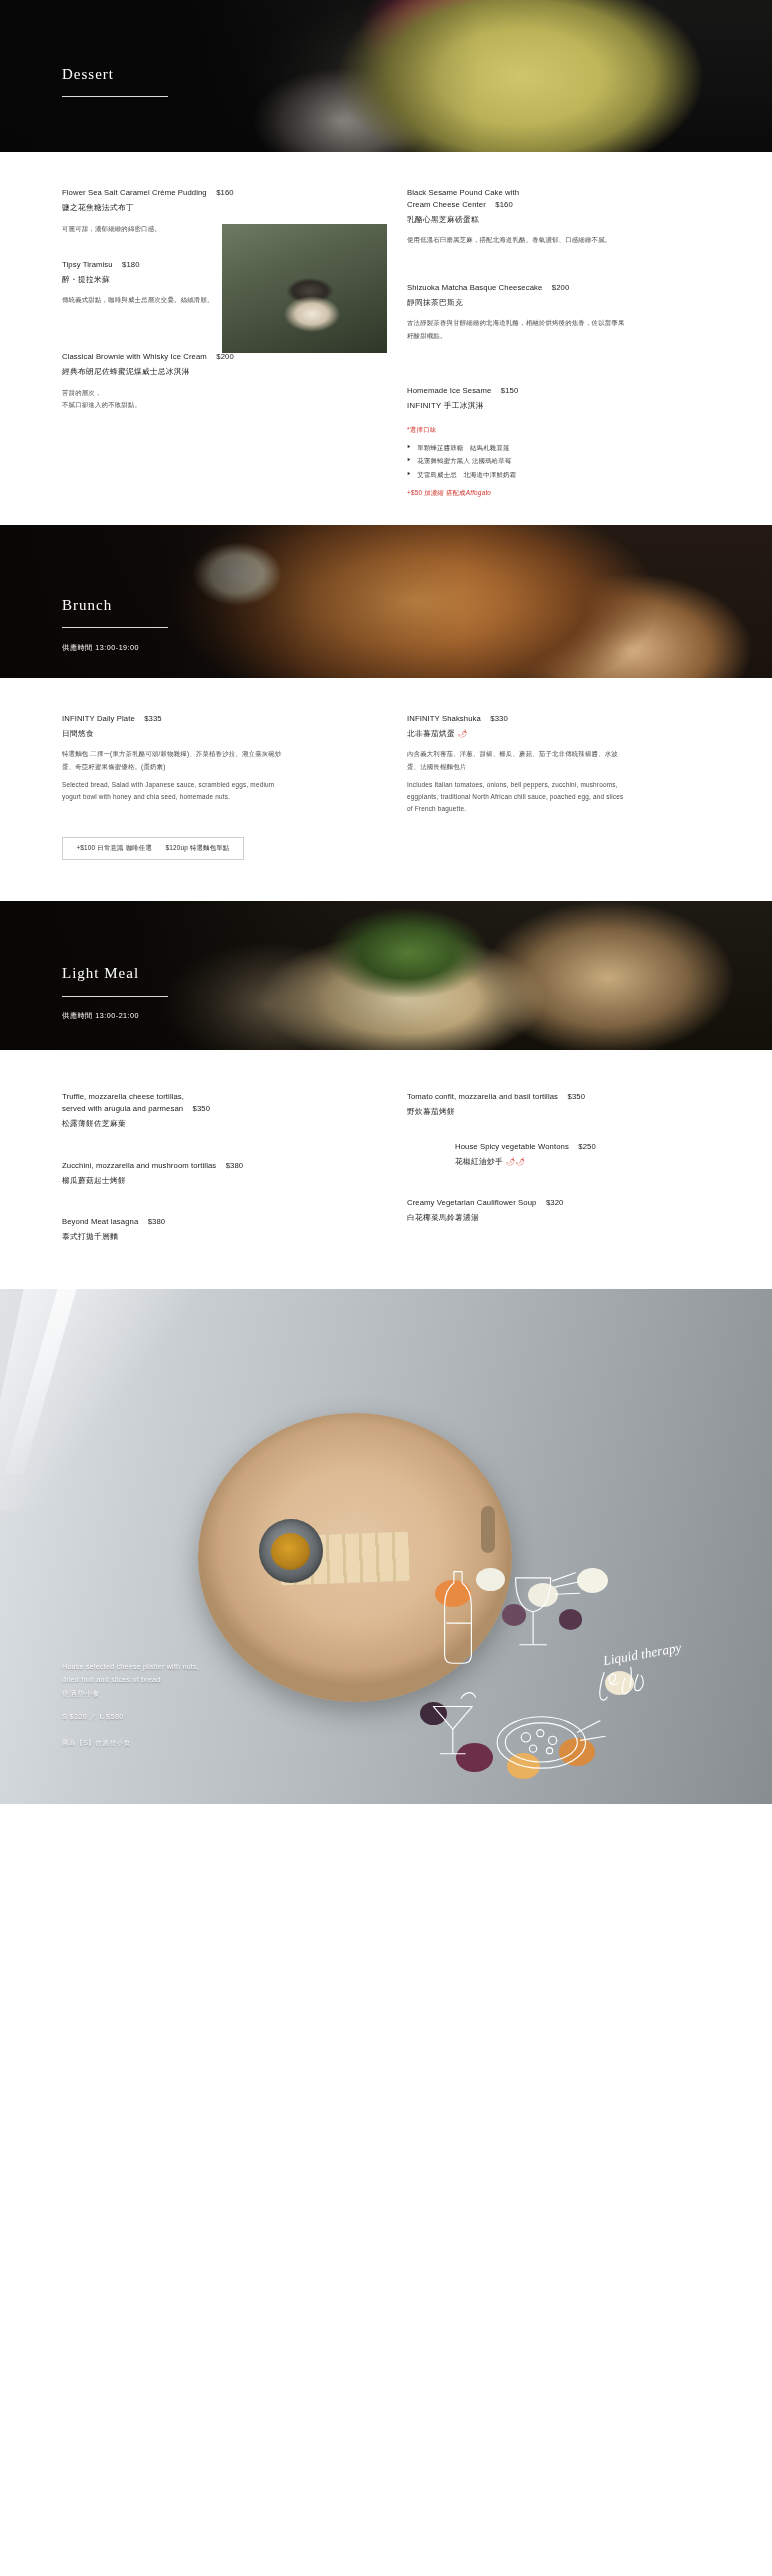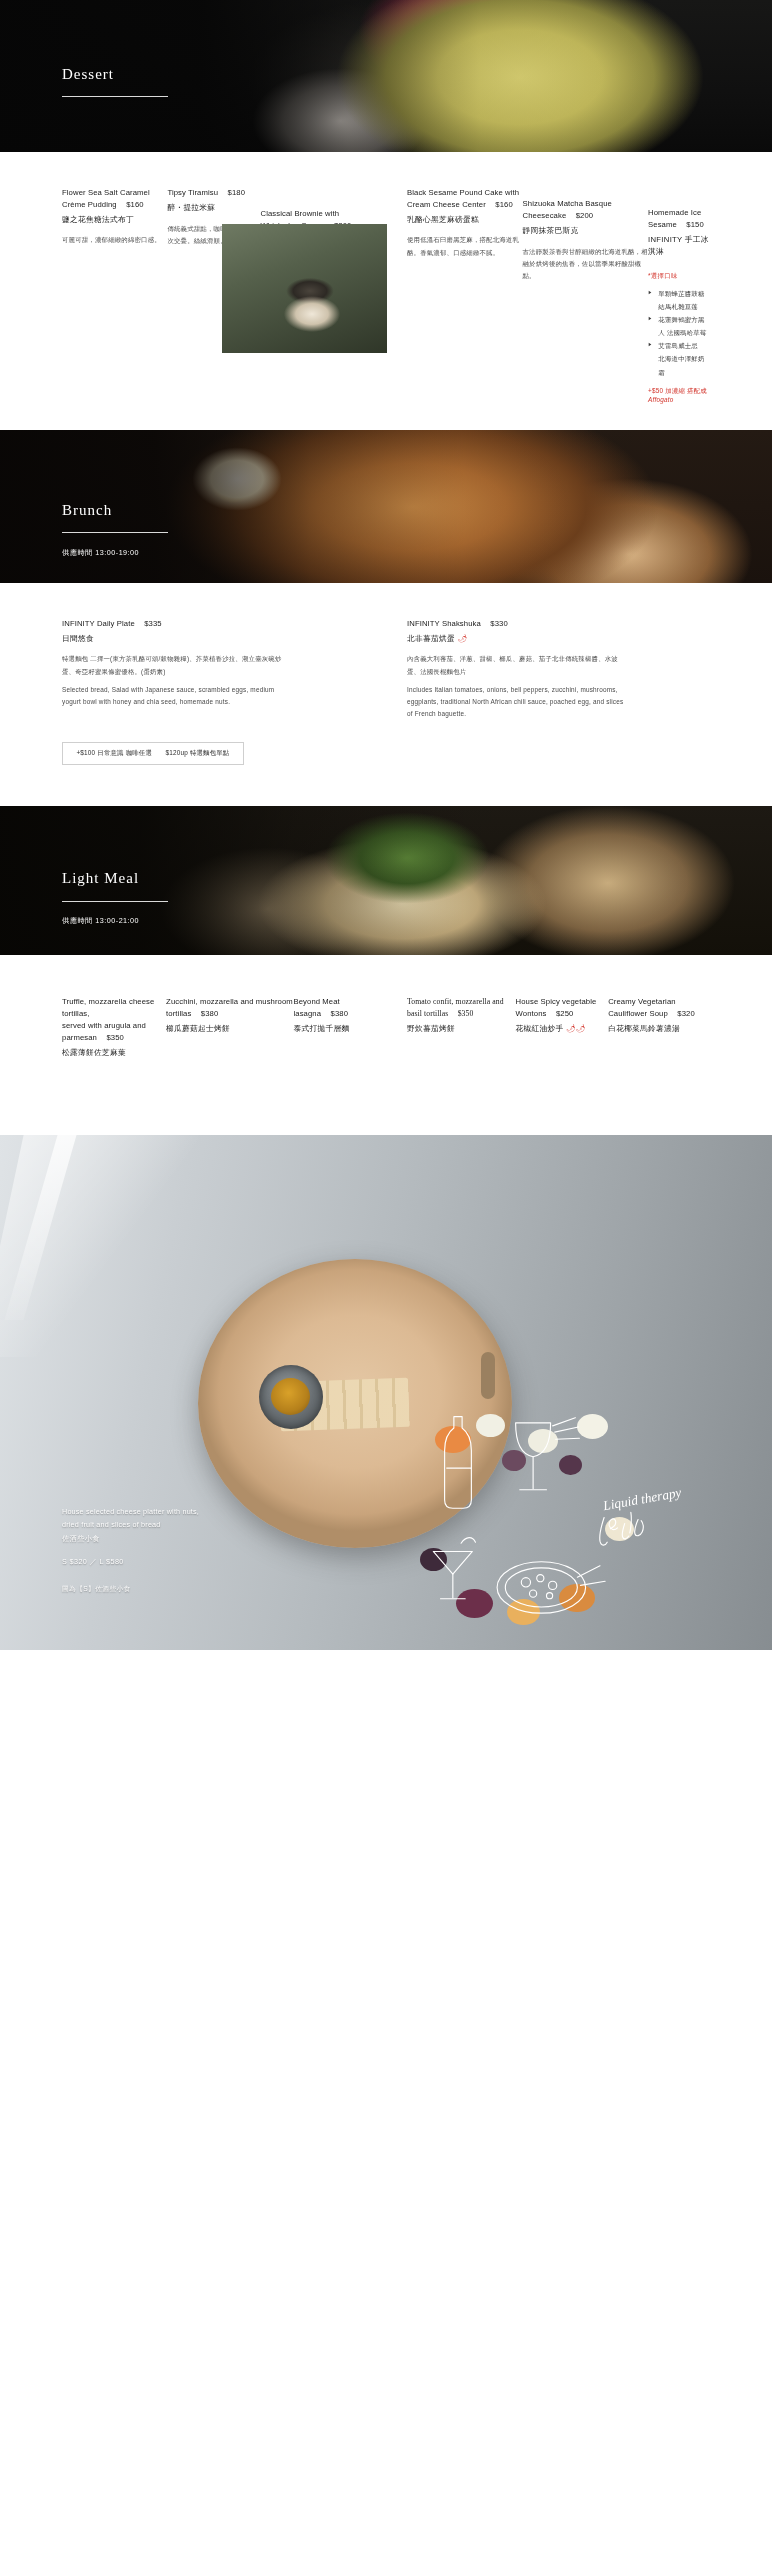--- a/index.html
+++ b/index.html
@@ -106,21 +106,21 @@
   .menu-section {
     background: #ffffff;
     padding: 35px 62px 27px 62px;
     position: relative;
   }
   .menu-grid {
     display: grid;
     grid-template-columns: 1fr 1fr;
     column-gap: 41px;
   }
-  .menu-col { display: flex; }
+  .menu-col { display: flex; flex-direction: column; }
   .menu-item { margin-bottom: 24px; }
   .menu-item:last-child { margin-bottom: 0; }
 
   .item-title {
     font-size: 7.7px;
     color: #1b1b1b;
     line-height: 1.55;
     font-weight: 400;
     letter-spacing: 0.1px;
   }
@@ -510,29 +510,29 @@
             <span>Beyond Meat lasagna</span>
             <span class="price">$380</span>
           </div>
           <div class="item-title-zh">泰式打拋千層麵</div>
         </div>
 
       </div>
 
       <div class="menu-col">
 
-        <div class="menu-item" style="margin-bottom:29px;font-family:Liberation Serif, serif;">
+        <div class="menu-item" style="margin-bottom:22px;">
           <div class="item-title">
             <span>Tomato confit, mozzarella and basil tortillas</span>
             <span class="price">$350</span>
           </div>
           <div class="item-title-zh">野炊蕃茄烤餅</div>
         </div>
 
-        <div class="menu-item" style="margin-bottom:29px;">
+        <div class="menu-item" style="margin-bottom:29px;margin-left:48px;">
           <div class="item-title">
             <span>House Spicy vegetable Wontons</span>
             <span class="price">$250</span>
           </div>
           <div class="item-title-zh">
             <span>花椒紅油炒手</span>
             <span class="chili">🌶🌶</span>
           </div>
         </div>
 

